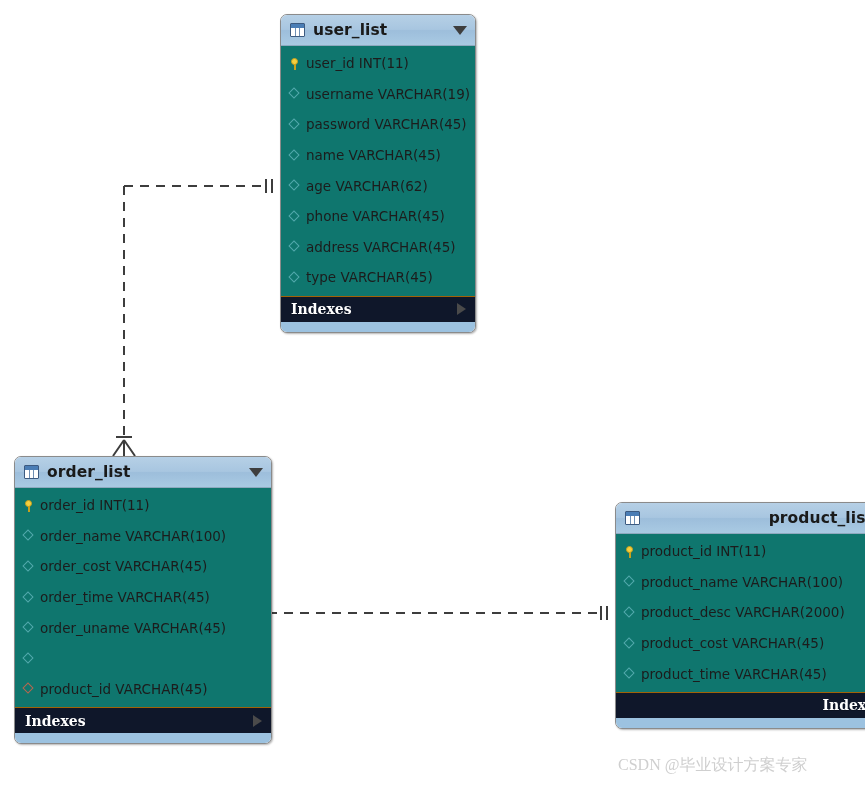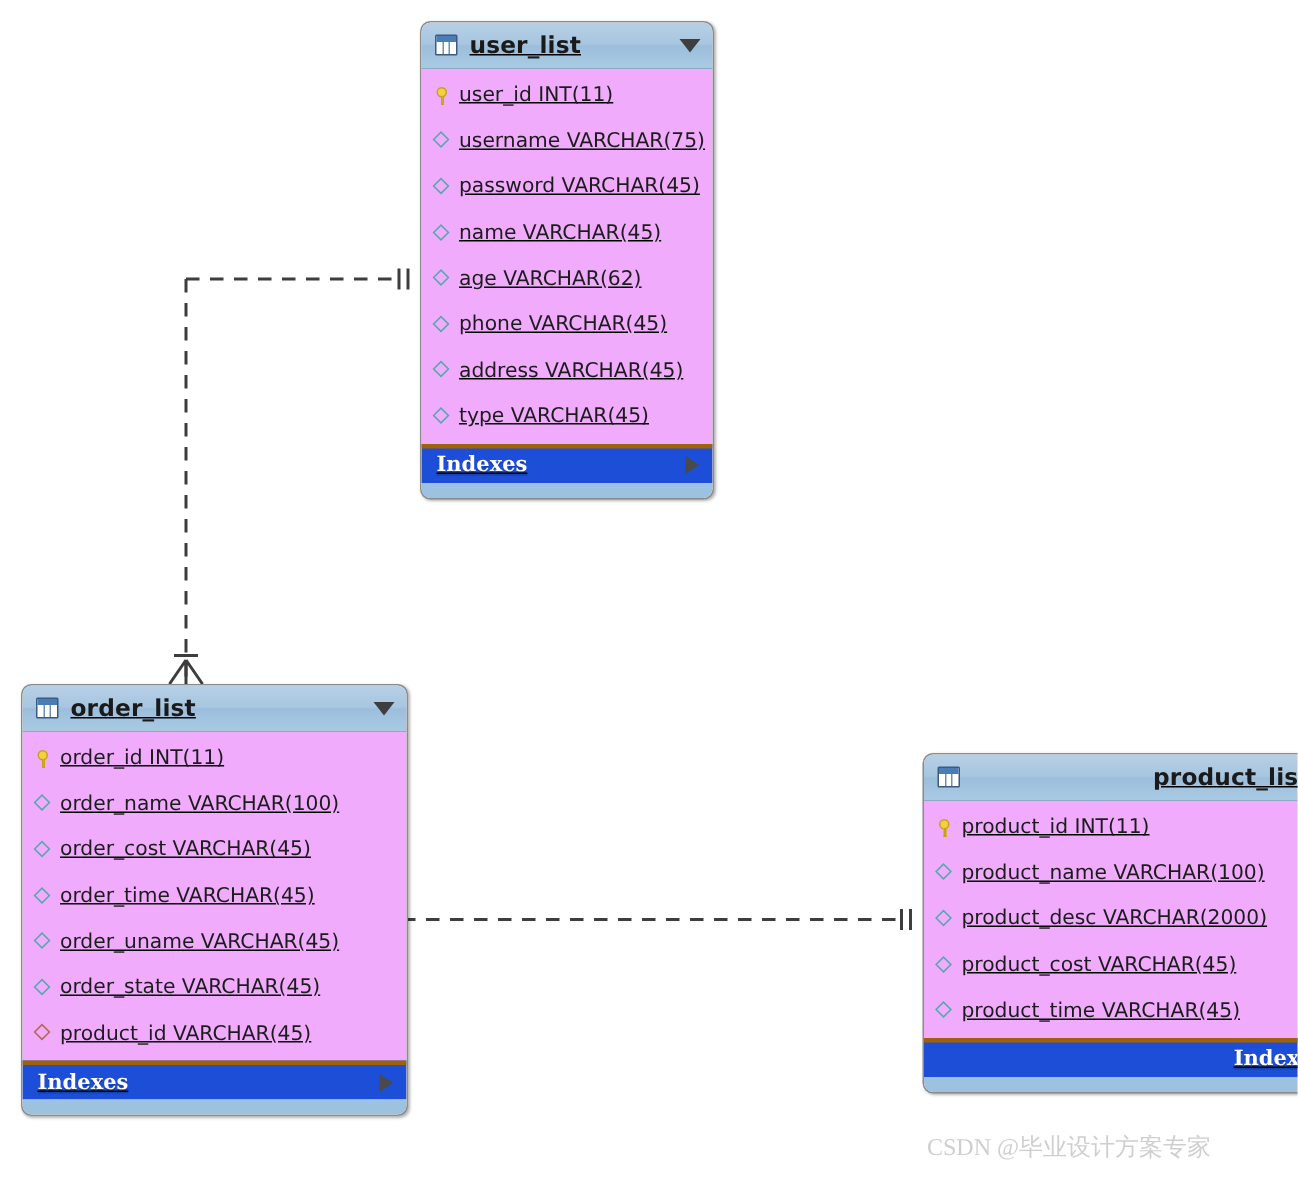--- a/index.html
+++ b/index.html
@@ -35,21 +35,20 @@
   
   .table-box {
     position: absolute;
     z-index: 3;
     border: 1px solid #8b8b8b;
     border-radius: 7px;
     background: #ffffff;
     box-shadow: 1px 1px 2px rgba(0,0,0,0.30);
     box-sizing: border-box;
     overflow: hidden;
-    text-decoration: underline;
   }
 
   .tbl-header {
     height: 31px;
     display: flex;
     align-items: center;
     padding: 0 8px 0 9px;
     background: linear-gradient(to bottom, #b6d0e6 0%, #a8c6e0 48%, #9dbedb 52%, #a9cae3 100%);
     border-bottom: 1px solid #8ea9bf;
     box-sizing: border-box;
@@ -97,21 +96,21 @@
   .tbl-caret {
     width: 0; height: 0;
     flex: 0 0 auto;
     border-left: 7px solid transparent;
     border-right: 7px solid transparent;
     border-top: 9px solid #3e3e3e;
     margin-left: 6px;
   }
 
   .tbl-cols {
-    background: #f0abfc;
+    background: #0f766e;
     padding: 2px 0 3px 0;
   }
 
   .col-row {
     height: 30.6px;
     display: flex;
     align-items: center;
     padding-left: 7px;
     box-sizing: border-box;
     white-space: nowrap;
@@ -166,22 +165,22 @@
     font-size: 13.5px;
     color: #1c1c1c;
     font-family: "DejaVu Sans", sans-serif;
   }
 
   .tbl-footer {
     height: 26px;
     display: flex;
     align-items: center;
     padding: 0 9px 0 10px;
-    background: #1d4ed8;
-    border-top: 3px solid #a16207;
+    background: #0f172a;
+    border-top: 1px solid #a16207;
     box-sizing: border-box;
   }
   .footer-label {
     flex: 1 1 auto;
     font-family: "DejaVu Serif", serif;
     font-size: 14px;
     font-weight: bold;
     color: #ffffff;
     text-shadow: 0 1px 0 rgba(0,0,0,0.22);
   }
@@ -244,21 +243,21 @@
       <span class="tbl-title">user_list</span>
       <span class="tbl-caret"></span>
     </div>
     <div class="tbl-cols">
       <div class="col-row">
         <span class="col-icon ic-key"></span>
         <span class="col-name">user_id INT(11)</span>
       </div>
       <div class="col-row">
         <span class="col-icon ic-diamond"></span>
-        <span class="col-name">username VARCHAR(75)</span>
+        <span class="col-name">username VARCHAR(19)</span>
       </div>
       <div class="col-row">
         <span class="col-icon ic-diamond"></span>
         <span class="col-name">password VARCHAR(45)</span>
       </div>
       <div class="col-row">
         <span class="col-icon ic-diamond"></span>
         <span class="col-name">name VARCHAR(45)</span>
       </div>
       <div class="col-row">
@@ -307,21 +306,20 @@
       <div class="col-row">
         <span class="col-icon ic-diamond"></span>
         <span class="col-name">order_time VARCHAR(45)</span>
       </div>
       <div class="col-row">
         <span class="col-icon ic-diamond"></span>
         <span class="col-name">order_uname VARCHAR(45)</span>
       </div>
       <div class="col-row">
         <span class="col-icon ic-diamond"></span>
-        <span class="col-name">order_state VARCHAR(45)</span>
       </div>
       <div class="col-row">
         <span class="col-icon ic-diamond ic-diamond-fk"></span>
         <span class="col-name">product_id VARCHAR(45)</span>
       </div>
     </div>
     <div class="tbl-footer">
       <span class="footer-label">Indexes</span>
       <span class="footer-caret"></span>
     </div>

